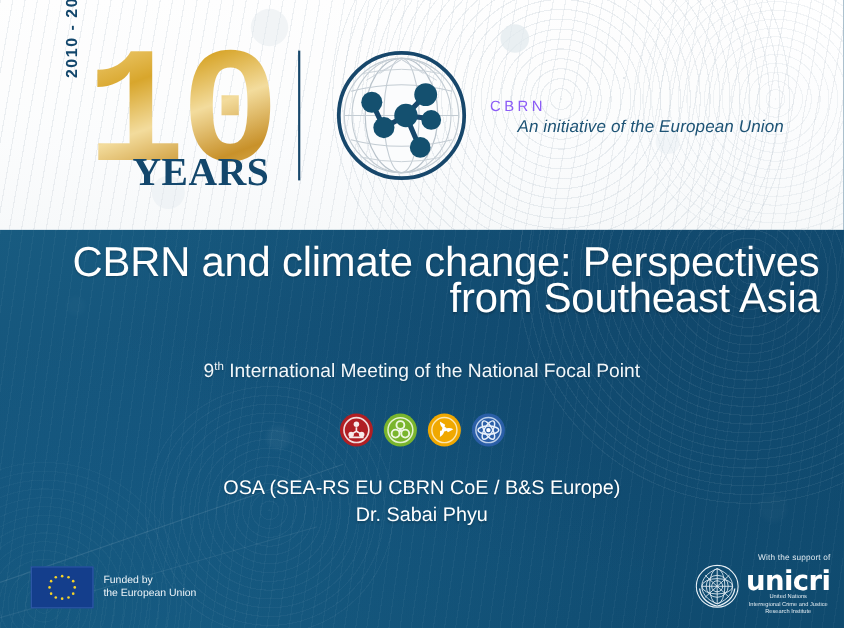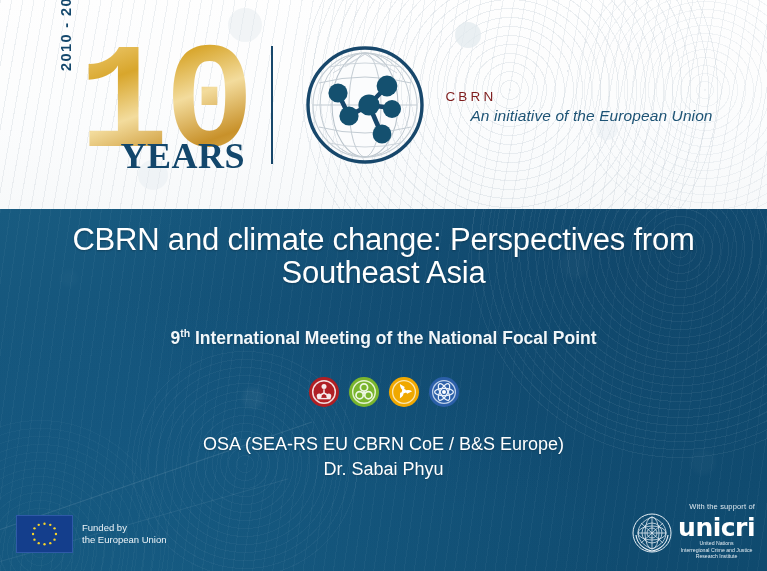--- a/index.html
+++ b/index.html
@@ -68,21 +68,21 @@
   .divider-line {
     width:2px; height:118px; background:#17476b; margin:0 30px 0 12px;
   }
 
   
   .globe-wrap { position:relative; width:124px; height:124px; flex:0 0 auto; }
 
   
   .coe { margin-left:18px; position:relative; top:2px; }
   .coe .kicker {
-    font-size:13.5px; letter-spacing:3.2px; color:#7f1d1d; font-weight:500;
+    font-size:13.5px; letter-spacing:3.2px; color:#8b5cf6; font-weight:500;
     margin-bottom:1px;
   }
   .coe .line1, .coe .line2 {
     font-size:44px; line-height:45px; color:#134a6b; letter-spacing:-.6px;
     white-space:nowrap;
   }
   .coe b { font-weight:bold; }
   .coe .thin { font-weight:400; }
   .coe .tag {
     font-size:15.5px; font-style:italic; color:#1d5375; margin-top:3px; letter-spacing:.1px;margin-left:25px;
@@ -107,41 +107,42 @@
   }
   .bz-blob { position:absolute; border-radius:50%; background:rgba(255,255,255,.045); filter:blur(2px); }
   .bz-diag {
     position:absolute; height:1px; background:rgba(255,255,255,.10);
     transform-origin:left center;
   }
 
   .content { position:relative; z-index:3; width:767px; padding-top:14px; text-align:center; }
 
   .title {
-    color:#ffffff; font-size:31px; line-height:33px; font-weight:400;
+    color:#ffffff; font-size:38px; line-height:33px; font-weight:400;
     letter-spacing:-.2px; padding:0 22px;
     text-shadow:0 1px 2px rgba(0,0,0,.25);
+    text-align:right;
   }
   .subtitle {
-    margin-top:31px; color:#f2f7fa; font-size:17.5px; line-height:26px; font-weight:700;
+    margin-top:31px; color:#f2f7fa; font-size:17.5px; line-height:26px; font-weight:400;
     text-shadow:0 1px 2px rgba(0,0,0,.22);
   }
   .subtitle sup { font-size:10.5px; vertical-align:super; }
 
   .icons-row { margin-top:26px; display:flex; justify-content:center; gap:10px; }
   .haz { width:30px; height:30px; border-radius:50%; position:relative; }
 
   .presenter {
     margin-top:25px; color:#ffffff; font-size:18px; line-height:25px; font-weight:400;
     text-shadow:0 1px 2px rgba(0,0,0,.22);
   }
 
   
   .eu-footer {
-    position:absolute; left:16px; bottom:18px; display:flex; align-items:center; gap:9px; z-index:4;
+    position:absolute; left:28px; bottom:18px; display:flex; align-items:center; gap:9px; z-index:4;
   }
   .eu-flag {
     width:57px; height:38px; background:#143e8c; position:relative; border:1px solid #2f5aa8;
   }
   .eu-text { color:#eef4f8; font-size:9.5px; line-height:12px; }
 
   .unicri-footer {
     position:absolute; right:12px; bottom:12px; z-index:4; text-align:right;
   }
   .unicri-support { color:#dfe9f0; font-size:7.5px; letter-spacing:.15px; margin-bottom:2px;margin-top:10px; }

